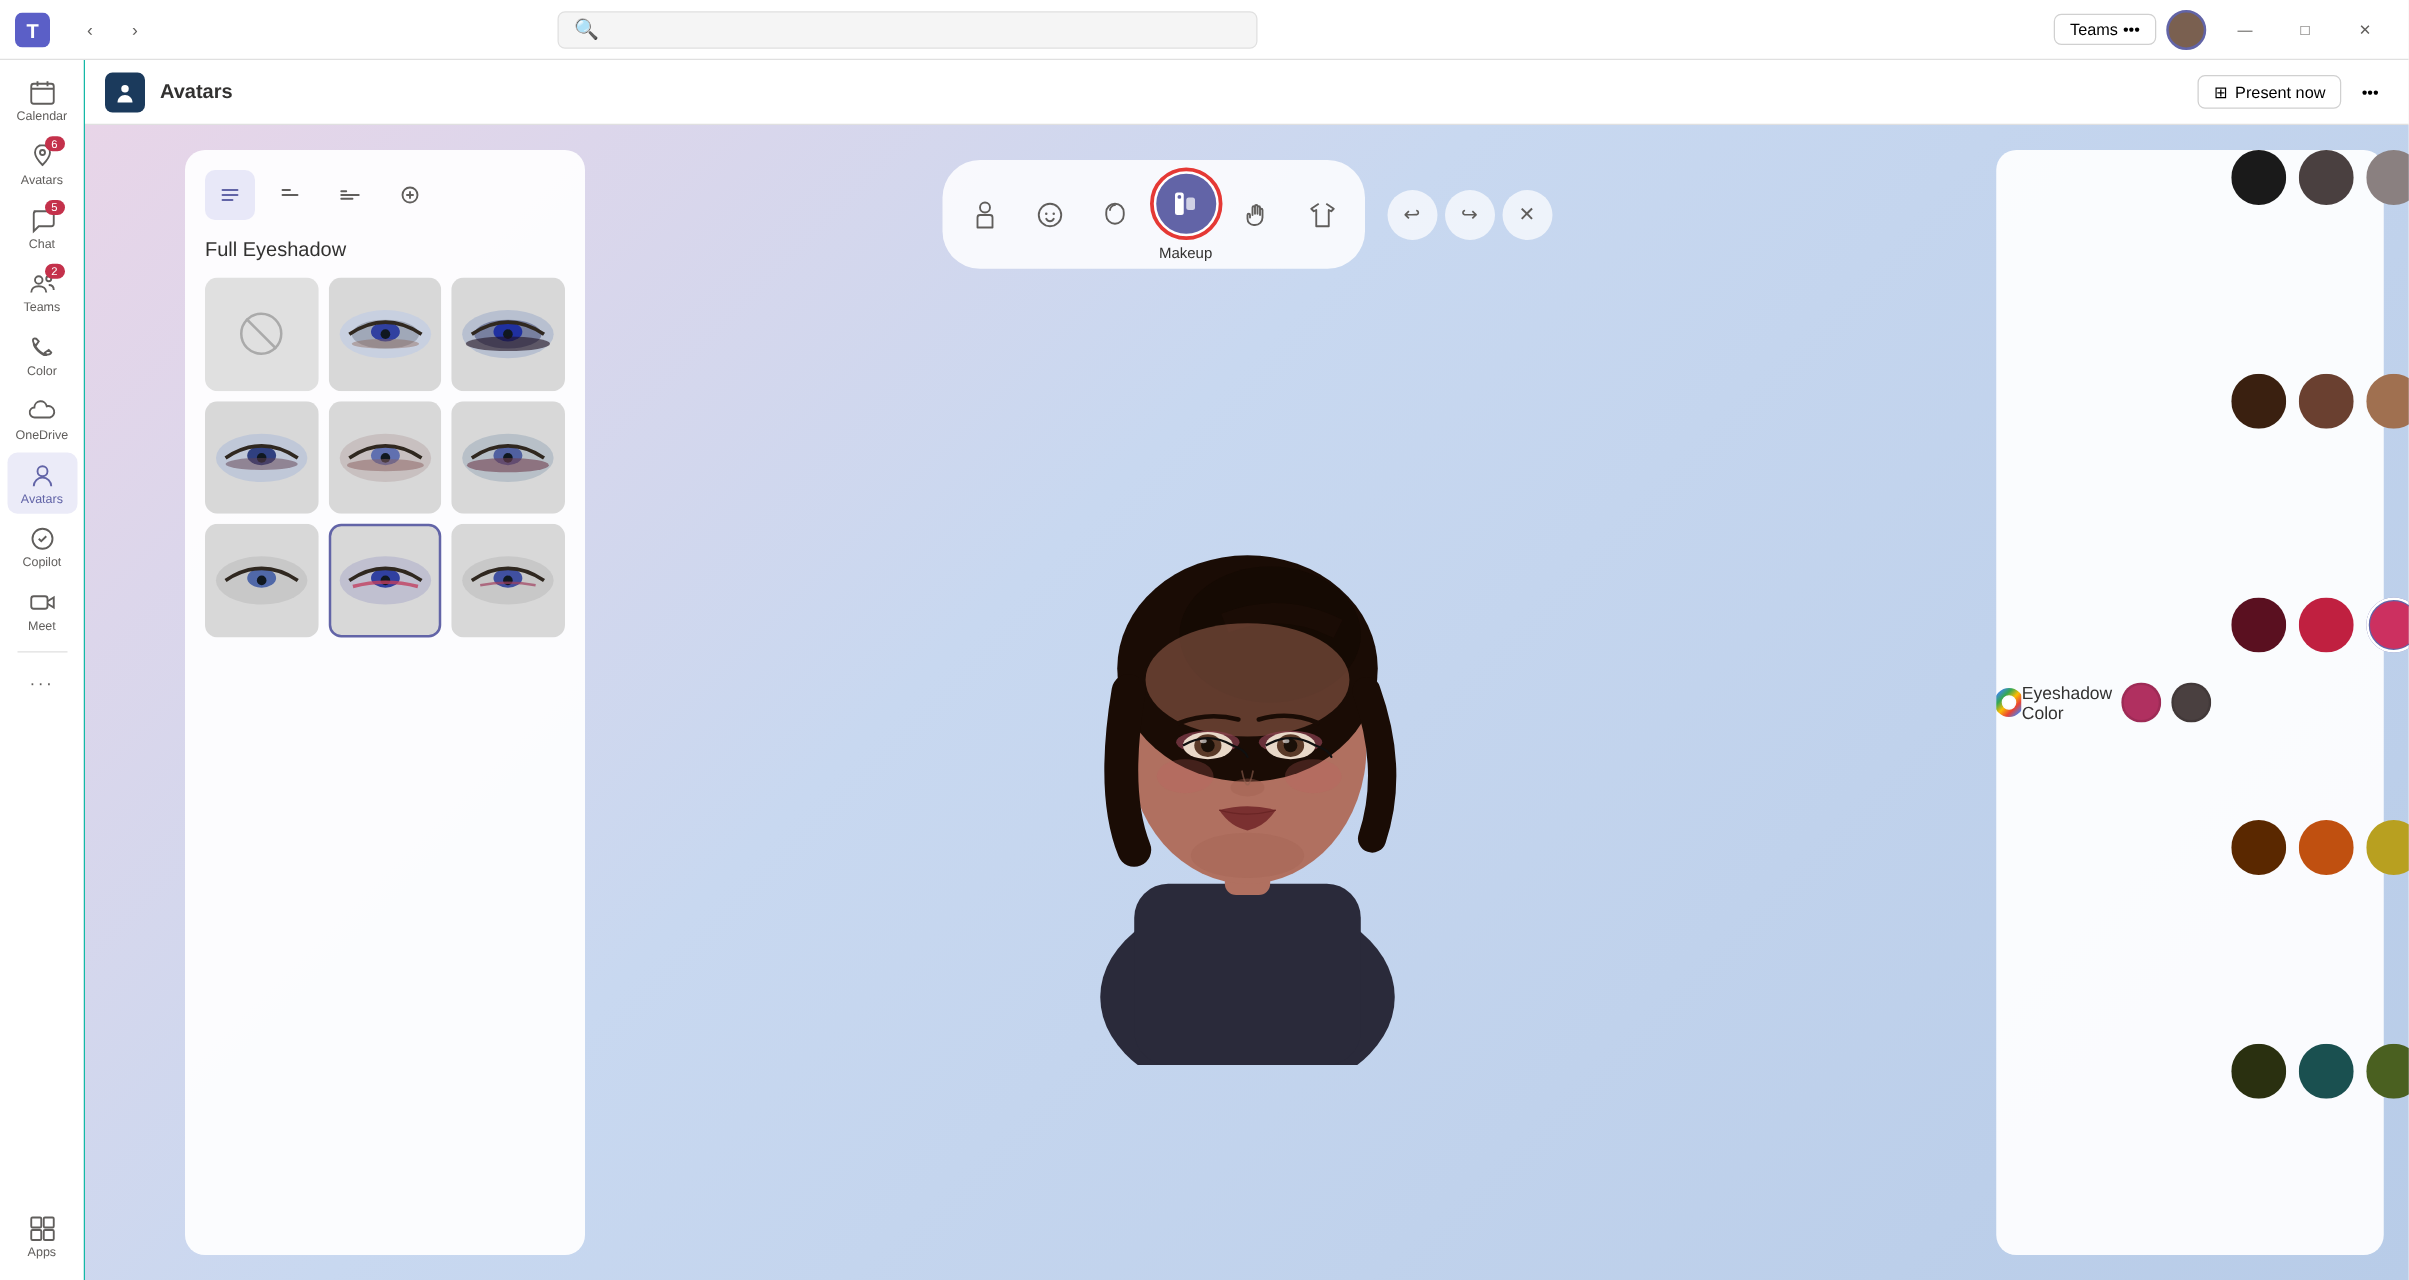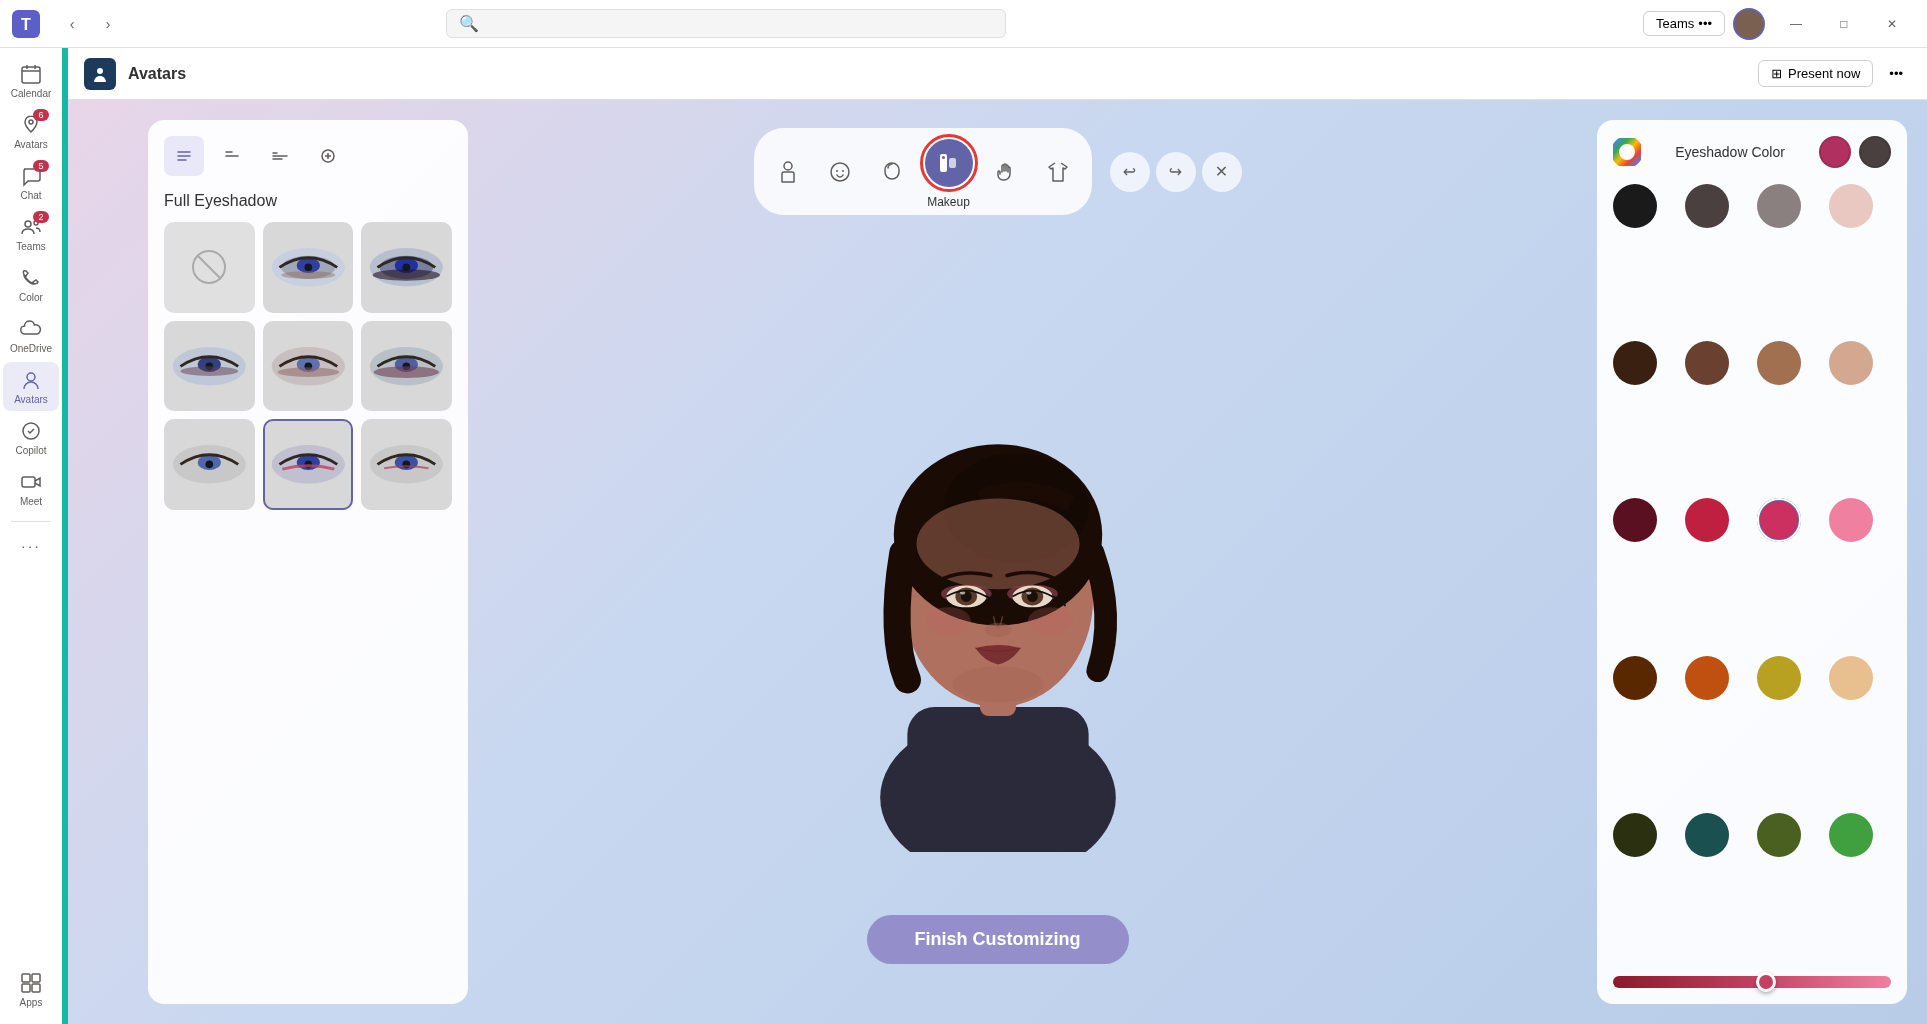--- a/index.html
+++ b/index.html
@@ -45,21 +45,21 @@
     .window-ctrl button {
       width: 46px; height: 32px; border: none; background: transparent;
       cursor: pointer; font-size: 12px; color: #605e5c;
     }
 
     
     .app-layout { display: flex; height: calc(1024px - 48px); }
 
     
     .sidebar {
-      width: 68px; background: #fff; border-right: 6px solid #14b8a6;
+      width: 68px; background: #fff; border-right: 1px solid #14b8a6;
       display: flex; flex-direction: column; align-items: center;
       padding: 8px 0;
       z-index: 10;
     }
     .sidebar-item {
       width: 56px; display: flex; flex-direction: column; align-items: center;
       padding: 6px 4px; border-radius: 8px; cursor: pointer;
       position: relative; margin-bottom: 2px;
     }
     .sidebar-item.active { background: #f0f0f8; }
@@ -163,22 +163,22 @@
     }
     .eyeshadow-item.selected { border-color: #6264a7; }
     .eyeshadow-item.none-item {
       background: #e0e0e0;
     }
 
     
     .right-panel {
       position: absolute; right: 20px; top: 20px; bottom: 20px;
       width: 310px; background: rgba(255,255,255,0.92);
-      border-radius: 16px; padding: 16px;
-      display: flex; flex-direction: column; gap: 16px;
+      border-radius: 16px; 
+      display: flex; gap: 16px;
     }
     .color-panel-header { display: flex; align-items: center; justify-content: space-between; }
     .color-panel-title { font-size: 14px; font-weight: 500; color: #323130; }
     .color-preview-area { display: flex; gap: 8px; }
     .color-preview-circle {
       width: 32px; height: 32px; border-radius: 50%; cursor: pointer;
       border: 2px solid rgba(0,0,0,0.1);
     }
 
     .color-grid {
@@ -633,21 +633,20 @@
             <path d="M175 415 Q200 408 225 415 Q215 430 200 433 Q185 430 175 415z" fill="#7a3030"></path>
             <path d="M175 415 Q200 422 225 415" stroke="#6a2525" stroke-width="1" fill="none"></path>
 
             <ellipse cx="145" cy="385" rx="25" ry="15" fill="#c06060" opacity="0.25"></ellipse>
             <ellipse cx="258" cy="385" rx="25" ry="15" fill="#c06060" opacity="0.25"></ellipse>
 
             <ellipse cx="200" cy="455" rx="50" ry="20" fill="#a06050" opacity="0.3"></ellipse>
           </svg>
         </div>
 
-        <button class="finish-btn" style="position:absolute;bottom:60px;left:50%;transform:translateX(-50%);background:rgba(140,130,195,0.85);">Finish Customizing</button>
       </div>
 
       <div class="right-panel">
         <div class="color-panel-header">
 
           <svg width="28" height="28" viewBox="0 0 28 28">
             <circle cx="14" cy="14" r="12" fill="none" stroke-width="8" stroke="url(#cw)"></circle>
             <defs>
               <linearGradient id="cw" x1="0" y1="0" x2="1" y2="1">
                 <stop offset="0%" stop-color="#4285f4"></stop>

